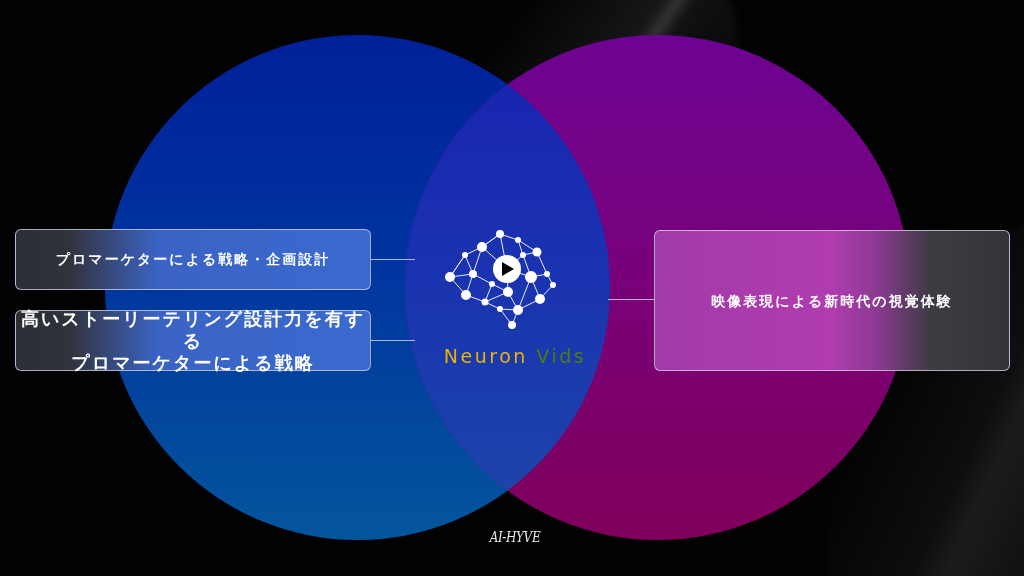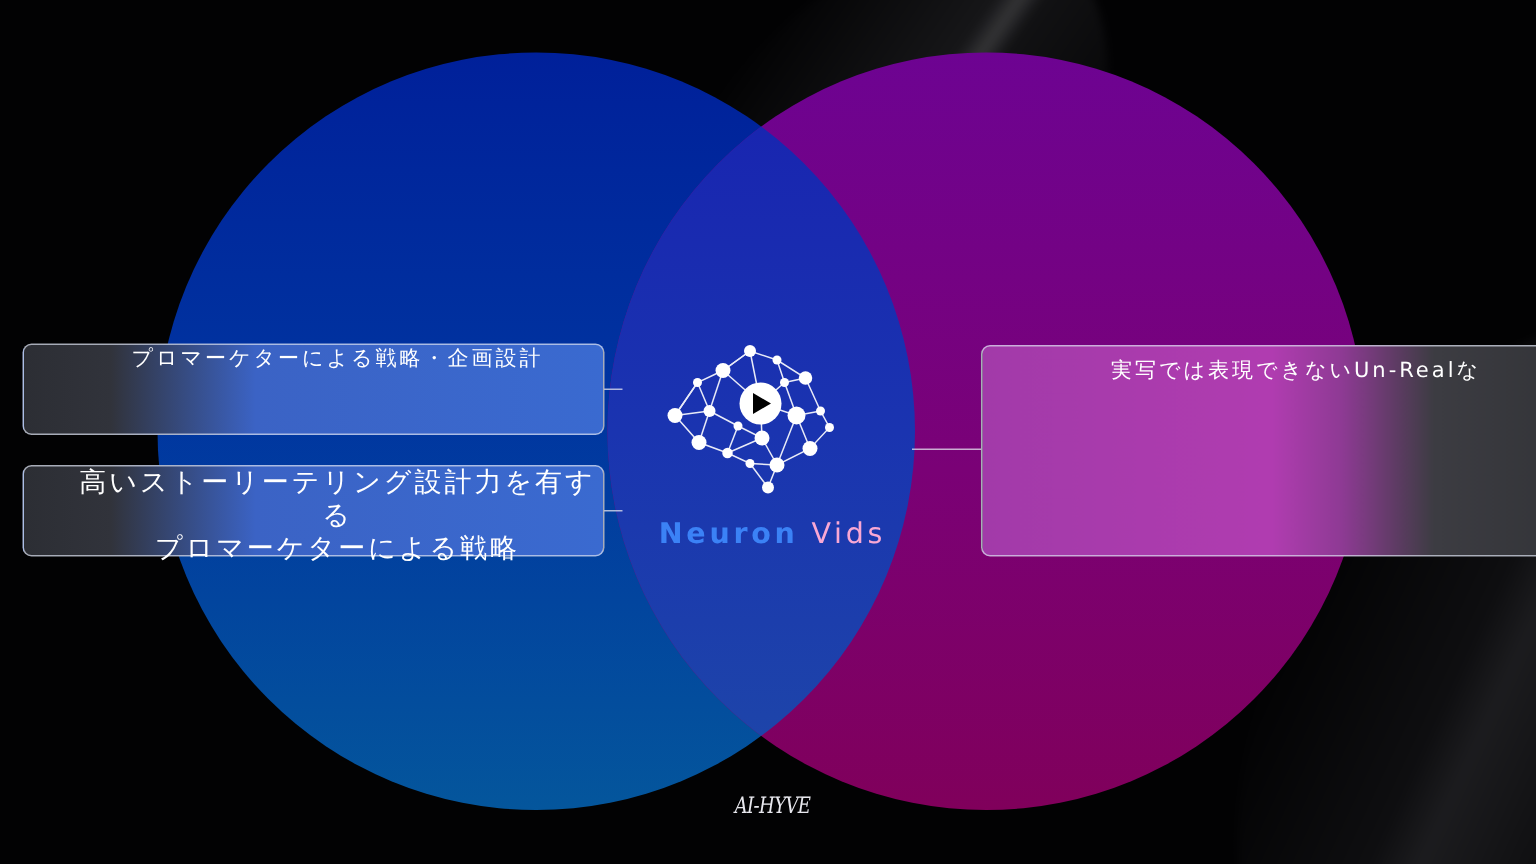--- a/index.html
+++ b/index.html
@@ -11,32 +11,32 @@
     background:linear-gradient(90deg,transparent 0%,rgba(200,200,210,0.10) 45%,rgba(230,230,240,0.22) 50%,rgba(200,200,210,0.08) 55%,transparent 100%);}
   .silk2{left:850px;top:200px;width:300px;height:520px;transform:rotate(25deg);
     background:linear-gradient(90deg,transparent 0%,rgba(120,120,130,0.10) 40%,rgba(160,160,170,0.16) 50%,transparent 100%);}
   .circle{position:absolute;width:505px;height:505px;border-radius:50%;}
   .circle-left{left:105px;top:35px;background:linear-gradient(180deg,#00209a 0%,#0034a0 45%,#04569c 100%);}
   .circle-right{left:405px;top:35px;background:linear-gradient(180deg,#6d0392 0%,#7a0176 55%,#80005b 100%);}
   .overlap{position:absolute;left:405px;top:35px;width:505px;height:505px;border-radius:50%;overflow:hidden;}
   .overlap-inner{position:absolute;left:-300px;top:0;width:505px;height:505px;border-radius:50%;
     background:linear-gradient(180deg,#1822b0 0%,#1a34b0 50%,#1e48a8 100%);}
   .box{position:absolute;border:1px solid rgba(220,225,240,0.7);border-radius:6px;color:#fff;
-    display:flex;align-items:flex-start;justify-content:center;text-align:center;font-weight:normal;letter-spacing:2px;padding-left:32px;}
+    display:flex;align-items:center;justify-content:center;text-align:center;font-weight:bold;letter-spacing:2px;}
   .box-left1{left:15px;top:229px;width:354px;height:59px;font-size:14px;
     background:linear-gradient(90deg,#2c2e34 0%,#31333b 15%,#3b63c5 40%,#3a6ad0 100%);}
   .box-left2{left:15px;top:310px;width:354px;height:59px;font-size:18px;line-height:22px;
     background:linear-gradient(90deg,#2c2e34 0%,#31333b 15%,#3b63c5 40%,#3a6ad0 100%);}
   .box-right{left:654px;top:230px;width:354px;height:139px;font-size:14px;line-height:32px;
     background:linear-gradient(90deg,#a23aa9 0%,#b03cb0 50%,#8e3a94 62%,#3c3c42 78%,#333438 100%);}
   .line{position:absolute;height:1px;background:rgba(230,230,240,0.75);}
   .logo{position:absolute;left:440px;top:222px;width:130px;height:110px;}
   .brand{position:absolute;left:425px;top:345px;width:180px;text-align:center;font-size:19px;letter-spacing:2.5px;}
-  .brand .b1{color:#3b82f6;font-weight:bold;}
-  .brand .b2{color:#f9a8d4;}
+  .brand .b1{color:#eab308;}
+  .brand .b2{color:#4d7c0f;}
   .footer-logo{position:absolute;left:470px;top:528px;width:90px;text-align:center;color:#e8e8ee;
     font-family:"DejaVu Serif","Liberation Serif",serif;font-style:italic;font-size:15px;letter-spacing:-0.5px;transform:scaleX(0.8);}
   .box span{display:block;}
 </style>
 </head>
 <body>
 
 <div class="bg"></div>
 <div class="silk silk1"></div>
 <div class="silk silk2"></div>
@@ -55,21 +55,21 @@
   <span>プロマーケターによる戦略・企画設計</span>
 </div>
 <div class="box box-left2">
   <div>
     <span>高いストーリーテリング設計力を有する</span>
     <span>プロマーケターによる戦略</span>
   </div>
 </div>
 <div class="box box-right">
   <div>
-    <span>実写では表現できないUn-Realな</span>
+    <span>映像表現による新時代の視覚体験</span>
   </div>
 </div>
 
 <svg class="logo" viewBox="0 0 130 110">
   <g stroke="#fff" stroke-width="1" fill="none" opacity="0.9">
     <polyline points="10,55 25,33 42,25 60,12 78,18 97,30 107,52 113,63 100,77 78,88 60,87 45,80 26,73 10,55"></polyline>
     <line x1="25" y1="33" x2="33" y2="52"></line>
       <line x1="42" y1="25" x2="33" y2="52"></line>
     <line x1="42" y1="25" x2="67" y2="47"></line>
       <line x1="60" y1="12" x2="67" y2="47"></line>

